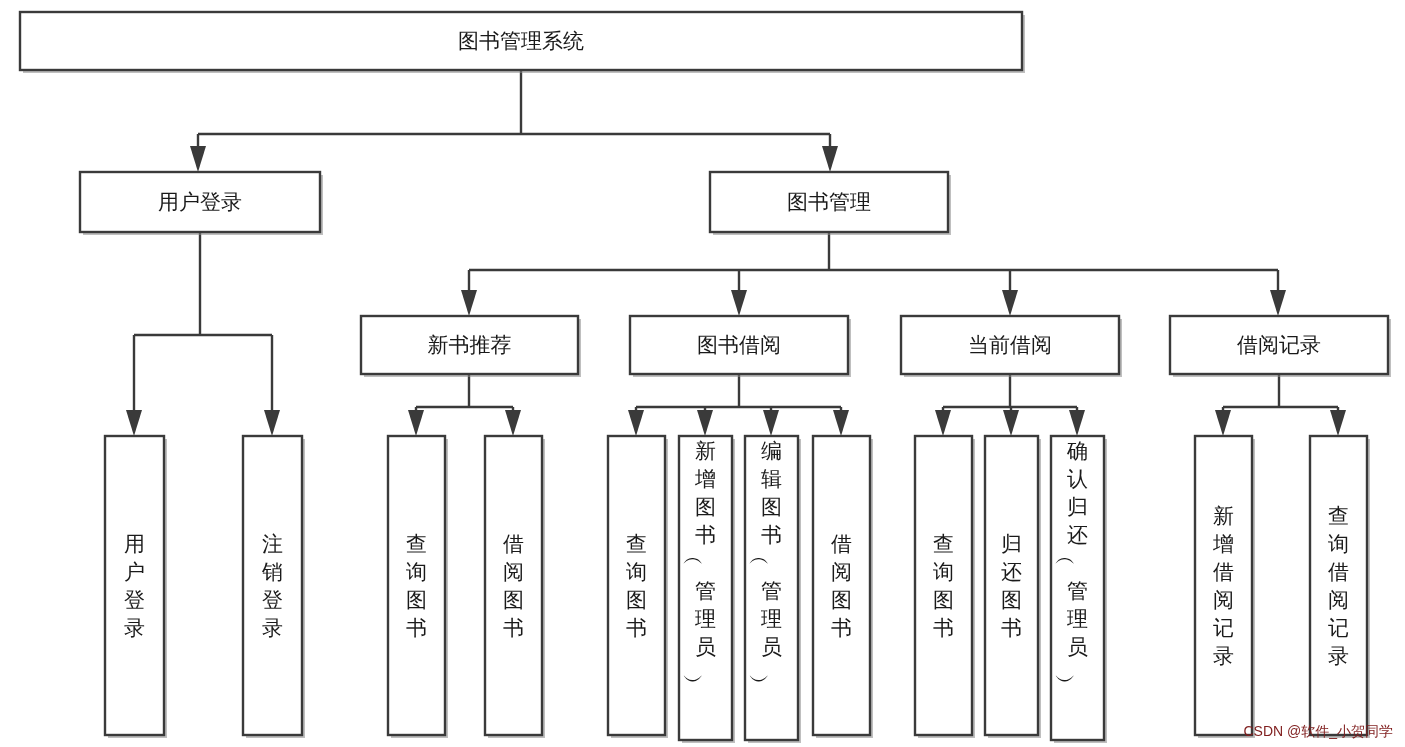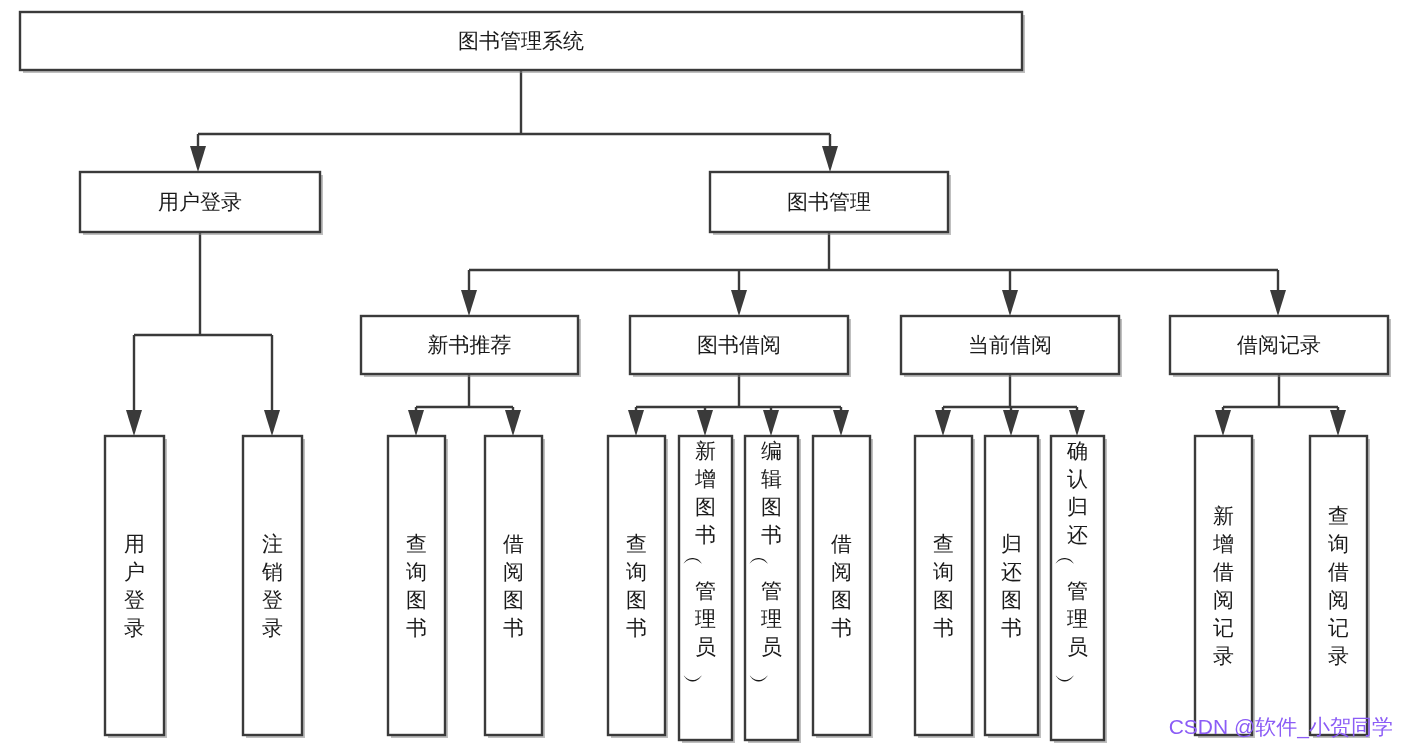--- a/index.html
+++ b/index.html
@@ -56,22 +56,22 @@
     fill: #1a1a1a;
     font-family: "Liberation Sans", "DejaVu Sans", sans-serif;
     font-size: 21px;
     text-anchor: middle;
   }
   .watermark {
     position: absolute;
     right: 12px;
     bottom: 6px;
     font-family: "Liberation Sans", "DejaVu Sans", sans-serif;
-    font-size: 21px;
-    color: #8b5cf6;
+    font-size: 14px;
+    color: #7f1d1d;
     white-space: nowrap;
     user-select: none;
   }
 </style>
 </head>
 <body>
 
 <div id="diagram-root">
   <svg class="diagram-canvas" viewBox="0 0 1405 747" xmlns="http://www.w3.org/2000/svg">
     <g id="edges-layer">

